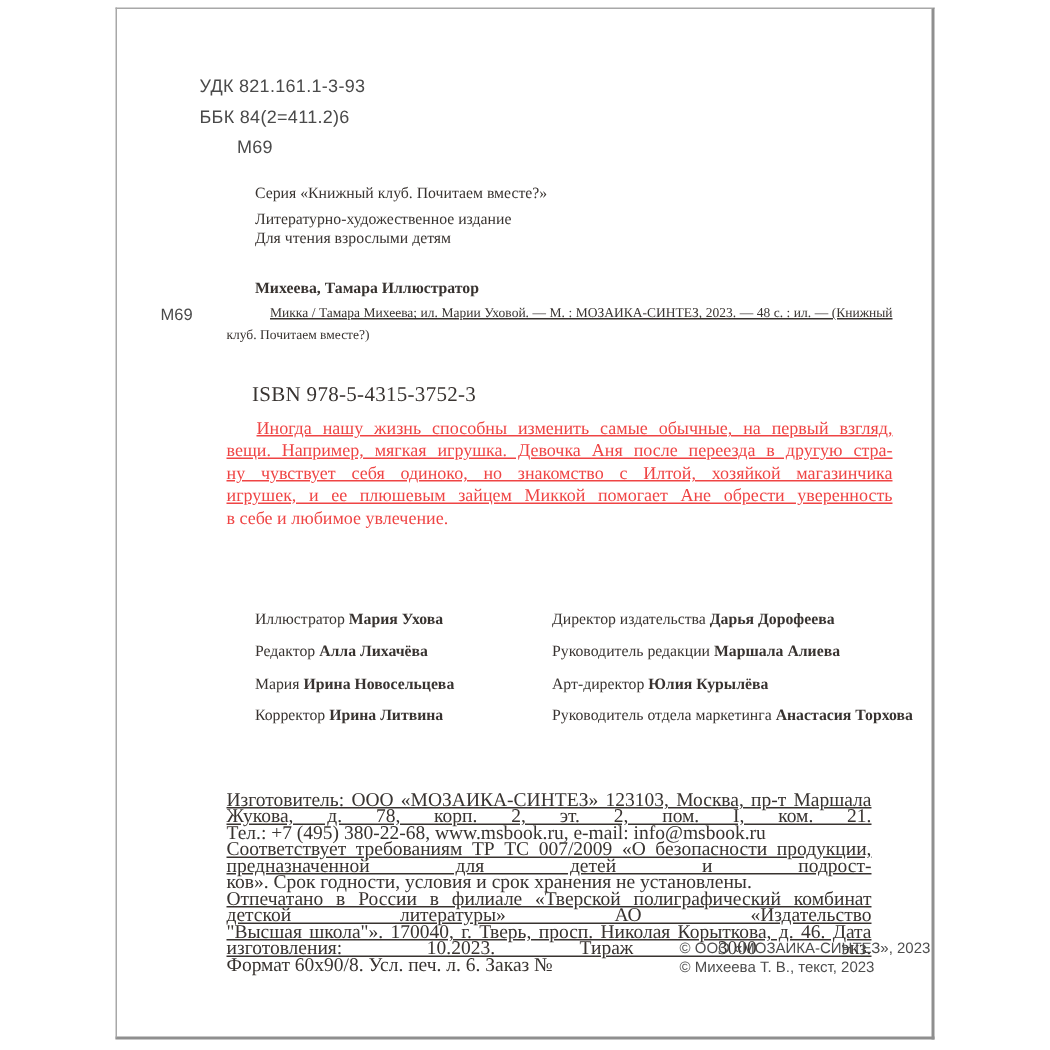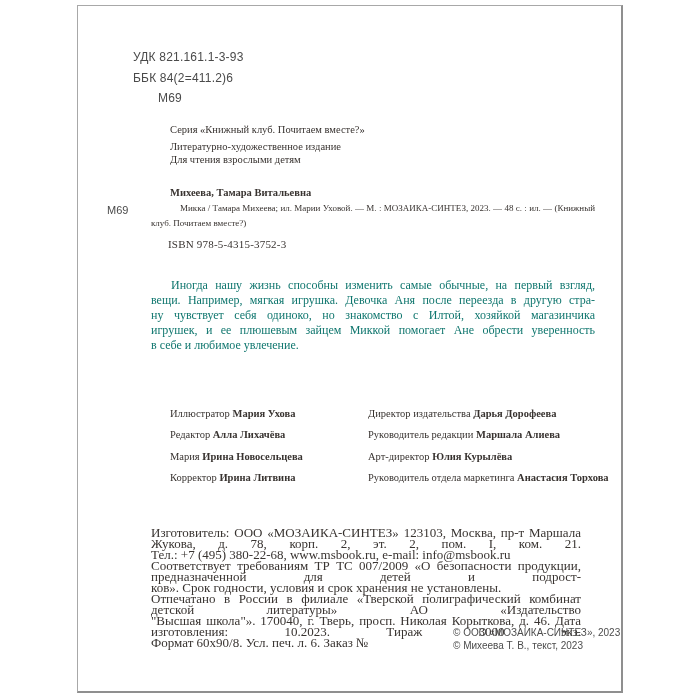--- a/index.html
+++ b/index.html
@@ -26,27 +26,27 @@
 
   .series-block { left:92px; top:117px; font-weight:normal; font-size:10.5px; line-height:13.5px; color:#383330; }
   .series-block .s1 { margin-bottom:3px; }
 
   .author-heading { left:92px; top:181px; font-weight:bold; font-size:10.5px; color:#383330; }
 
   .bib-code { left:29px; top:198px; font-family:"Liberation Sans", sans-serif; font-size:11px; color:#4a4a4a; }
 
   .bib { left:73px; top:195px; width:444px; font-size:9px; line-height:15px; color:#383330; }
 
-  .isbn { left:90px; top:232px; font-size:11px; color:#383330; letter-spacing:0.2px; }
+  .isbn { left:90px; top:250px; font-size:14px; color:#383330; letter-spacing:0.2px; }
 
-  .annotation { left:73px; top:272px; width:444px; font-size:12px; line-height:15px; color:#0f766e; }
+  .annotation { left:73px; top:272px; width:444px; font-size:12px; line-height:15px; color:#ef4444; }
   .annotation .ind { padding-left:20px; }
 
   .ln { white-space:normal; }
-  .ln.j { text-align:justify; text-align-last:justify; }
+  .ln.j { text-align:justify; text-align-last:justify;text-decoration:underline; }
   .ln.ind { padding-left:29px; }
   .annotation .ln.ind { padding-left:20px; }
 
   .credits-left  { left:92px;  top:397px; font-size:10.5px; line-height:21.3px; color:#383330; }
   .credits-right { left:290px; top:397px; font-size:10.5px; line-height:21.3px; color:#383330; }
   .credit-row b { font-weight:bold; }
 
   .imprint { left:73px; top:521px; width:430px; font-size:13px; line-height:11px; color:#383330; }
 
   .copyright {
@@ -65,21 +65,21 @@
     <div>ББК 84(2=411.2)6</div>
     <div class="m69">М69</div>
   </div>
 
   <div class="series-block">
     <div class="s1">Серия «Книжный клуб. Почитаем вместе?»</div>
     <div>Литературно-художественное издание</div>
     <div>Для чтения взрослыми детям</div>
   </div>
 
-  <div class="author-heading">Михеева, Тамара Витальевна</div>
+  <div class="author-heading">Михеева, Тамара Иллюстратор</div>
 
   <div class="bib-code">М69</div>
 
   <div class="bib">
 
       <div class="ln j ind">Микка / Тамара Михеева; ил. Марии Уховой. — М. : МОЗАИКА-СИНТЕЗ, 2023. — 48 с. : ил. — (Книжный</div>
 
       <div class="ln">клуб. Почитаем вместе?)</div>
     </div>
 

